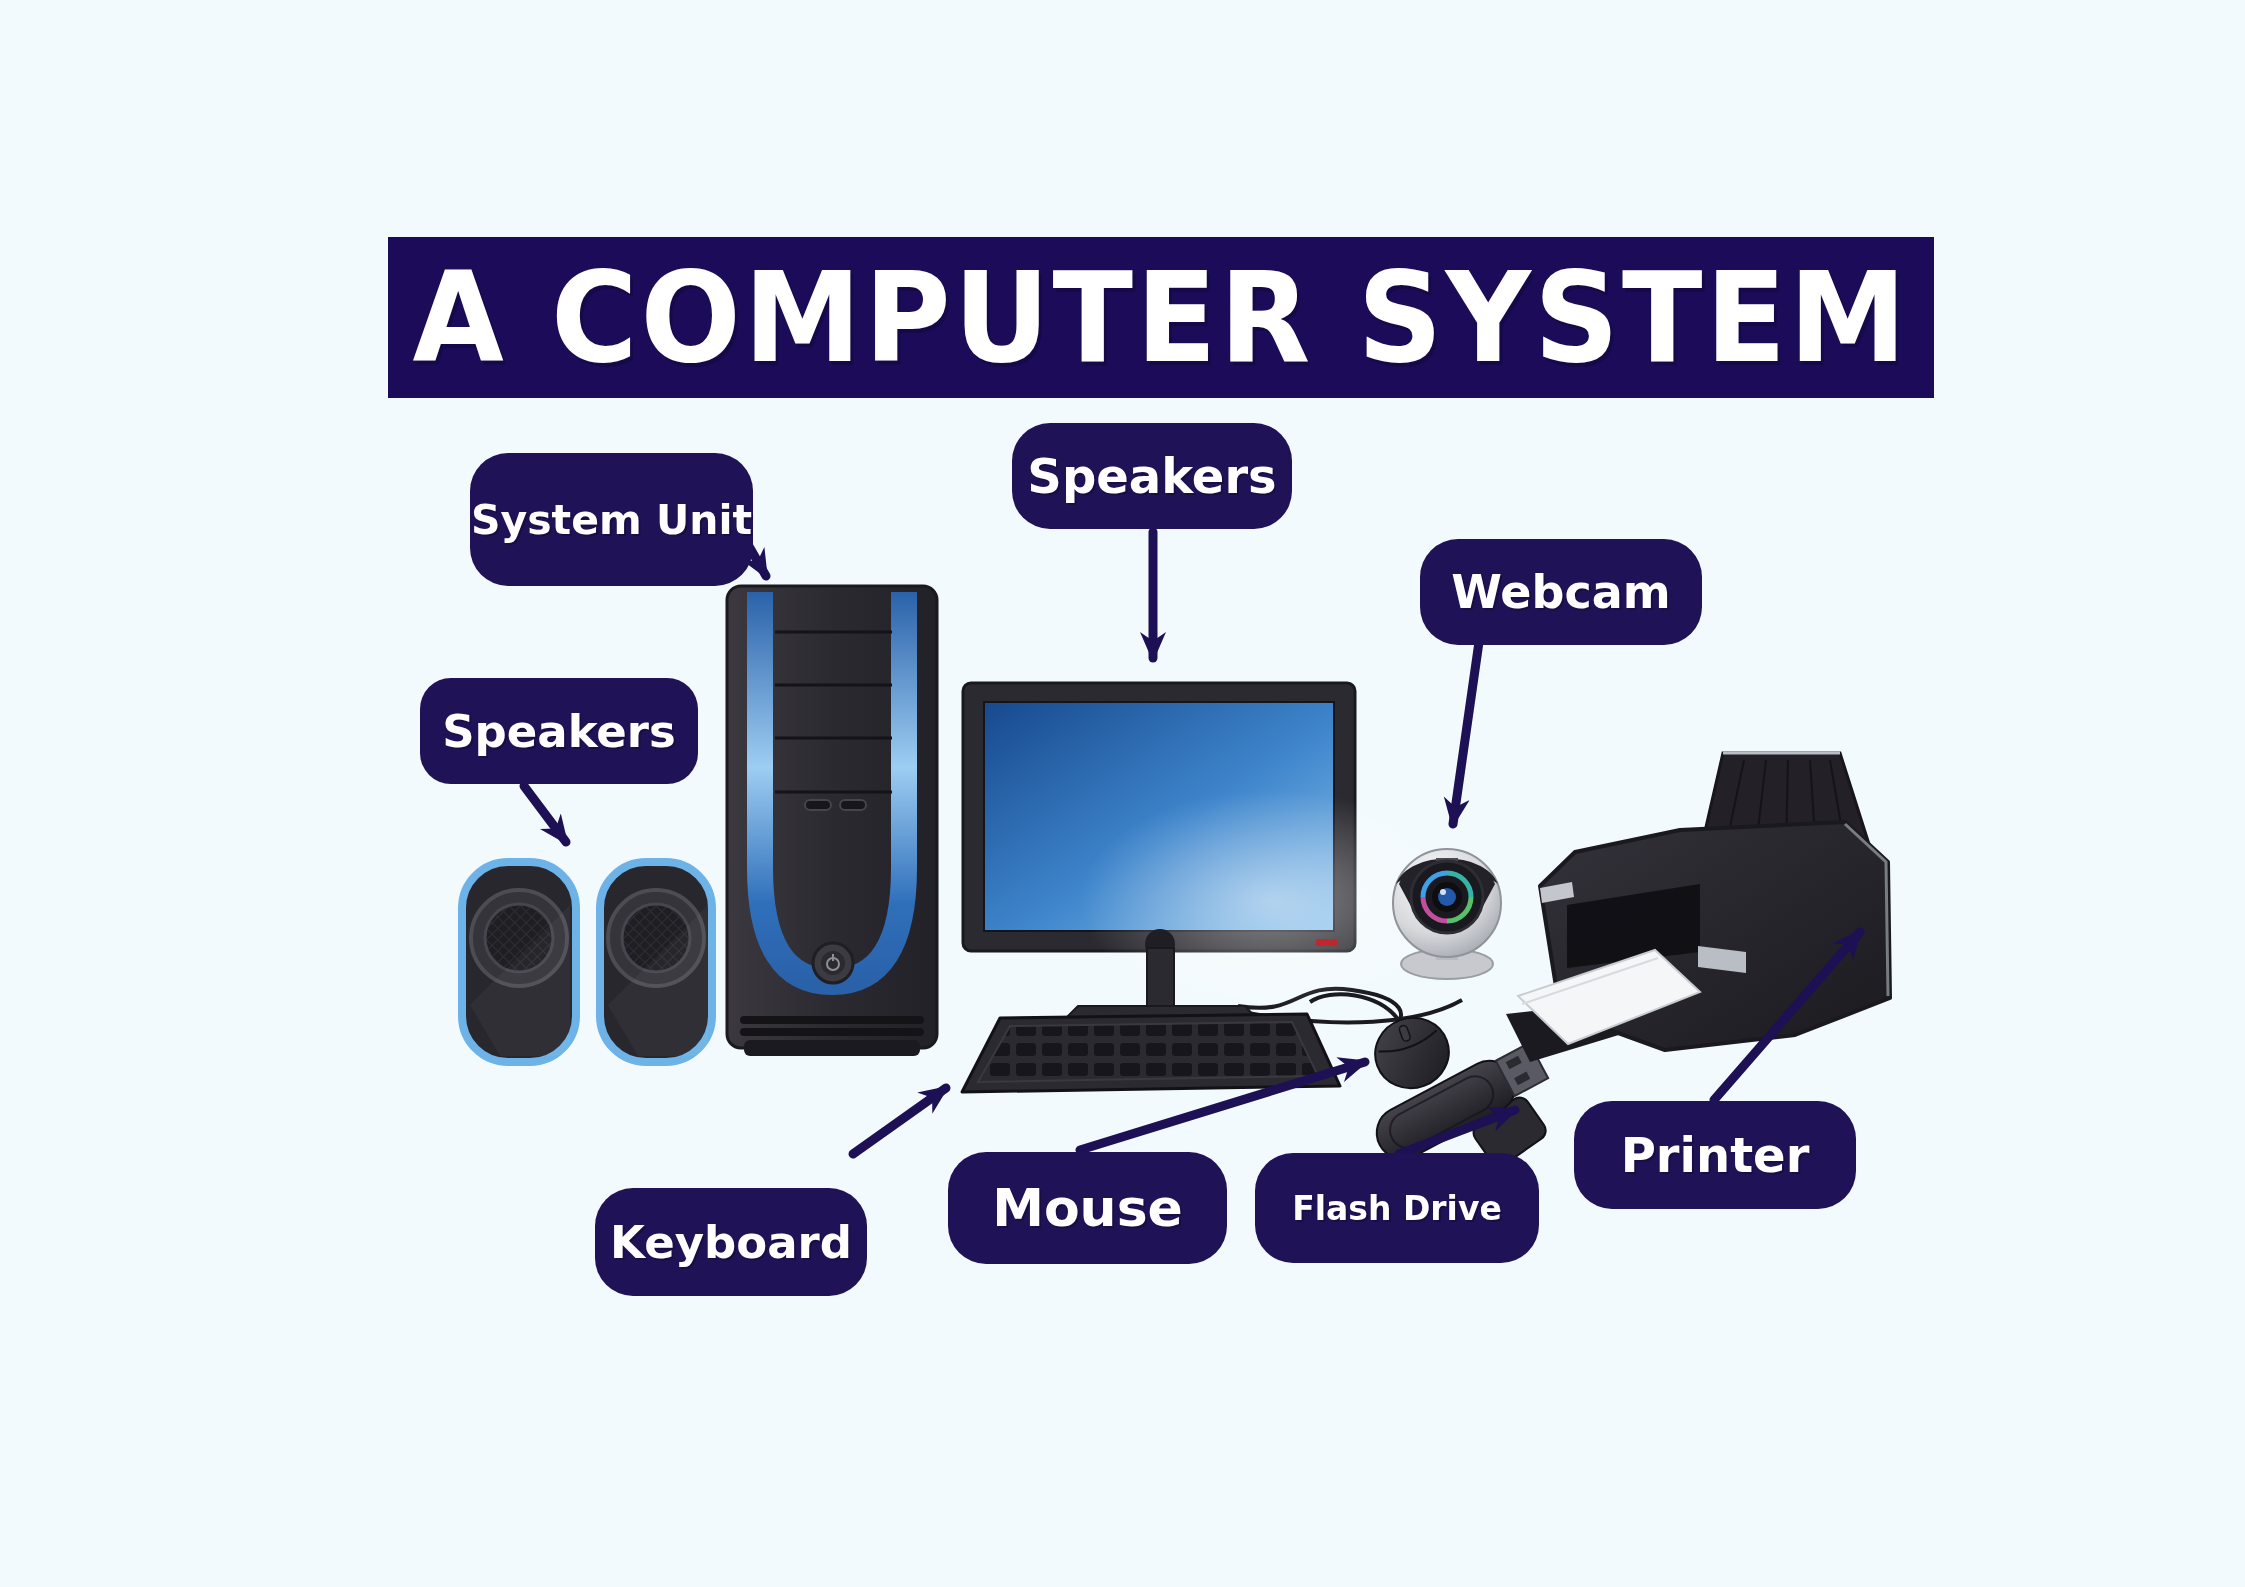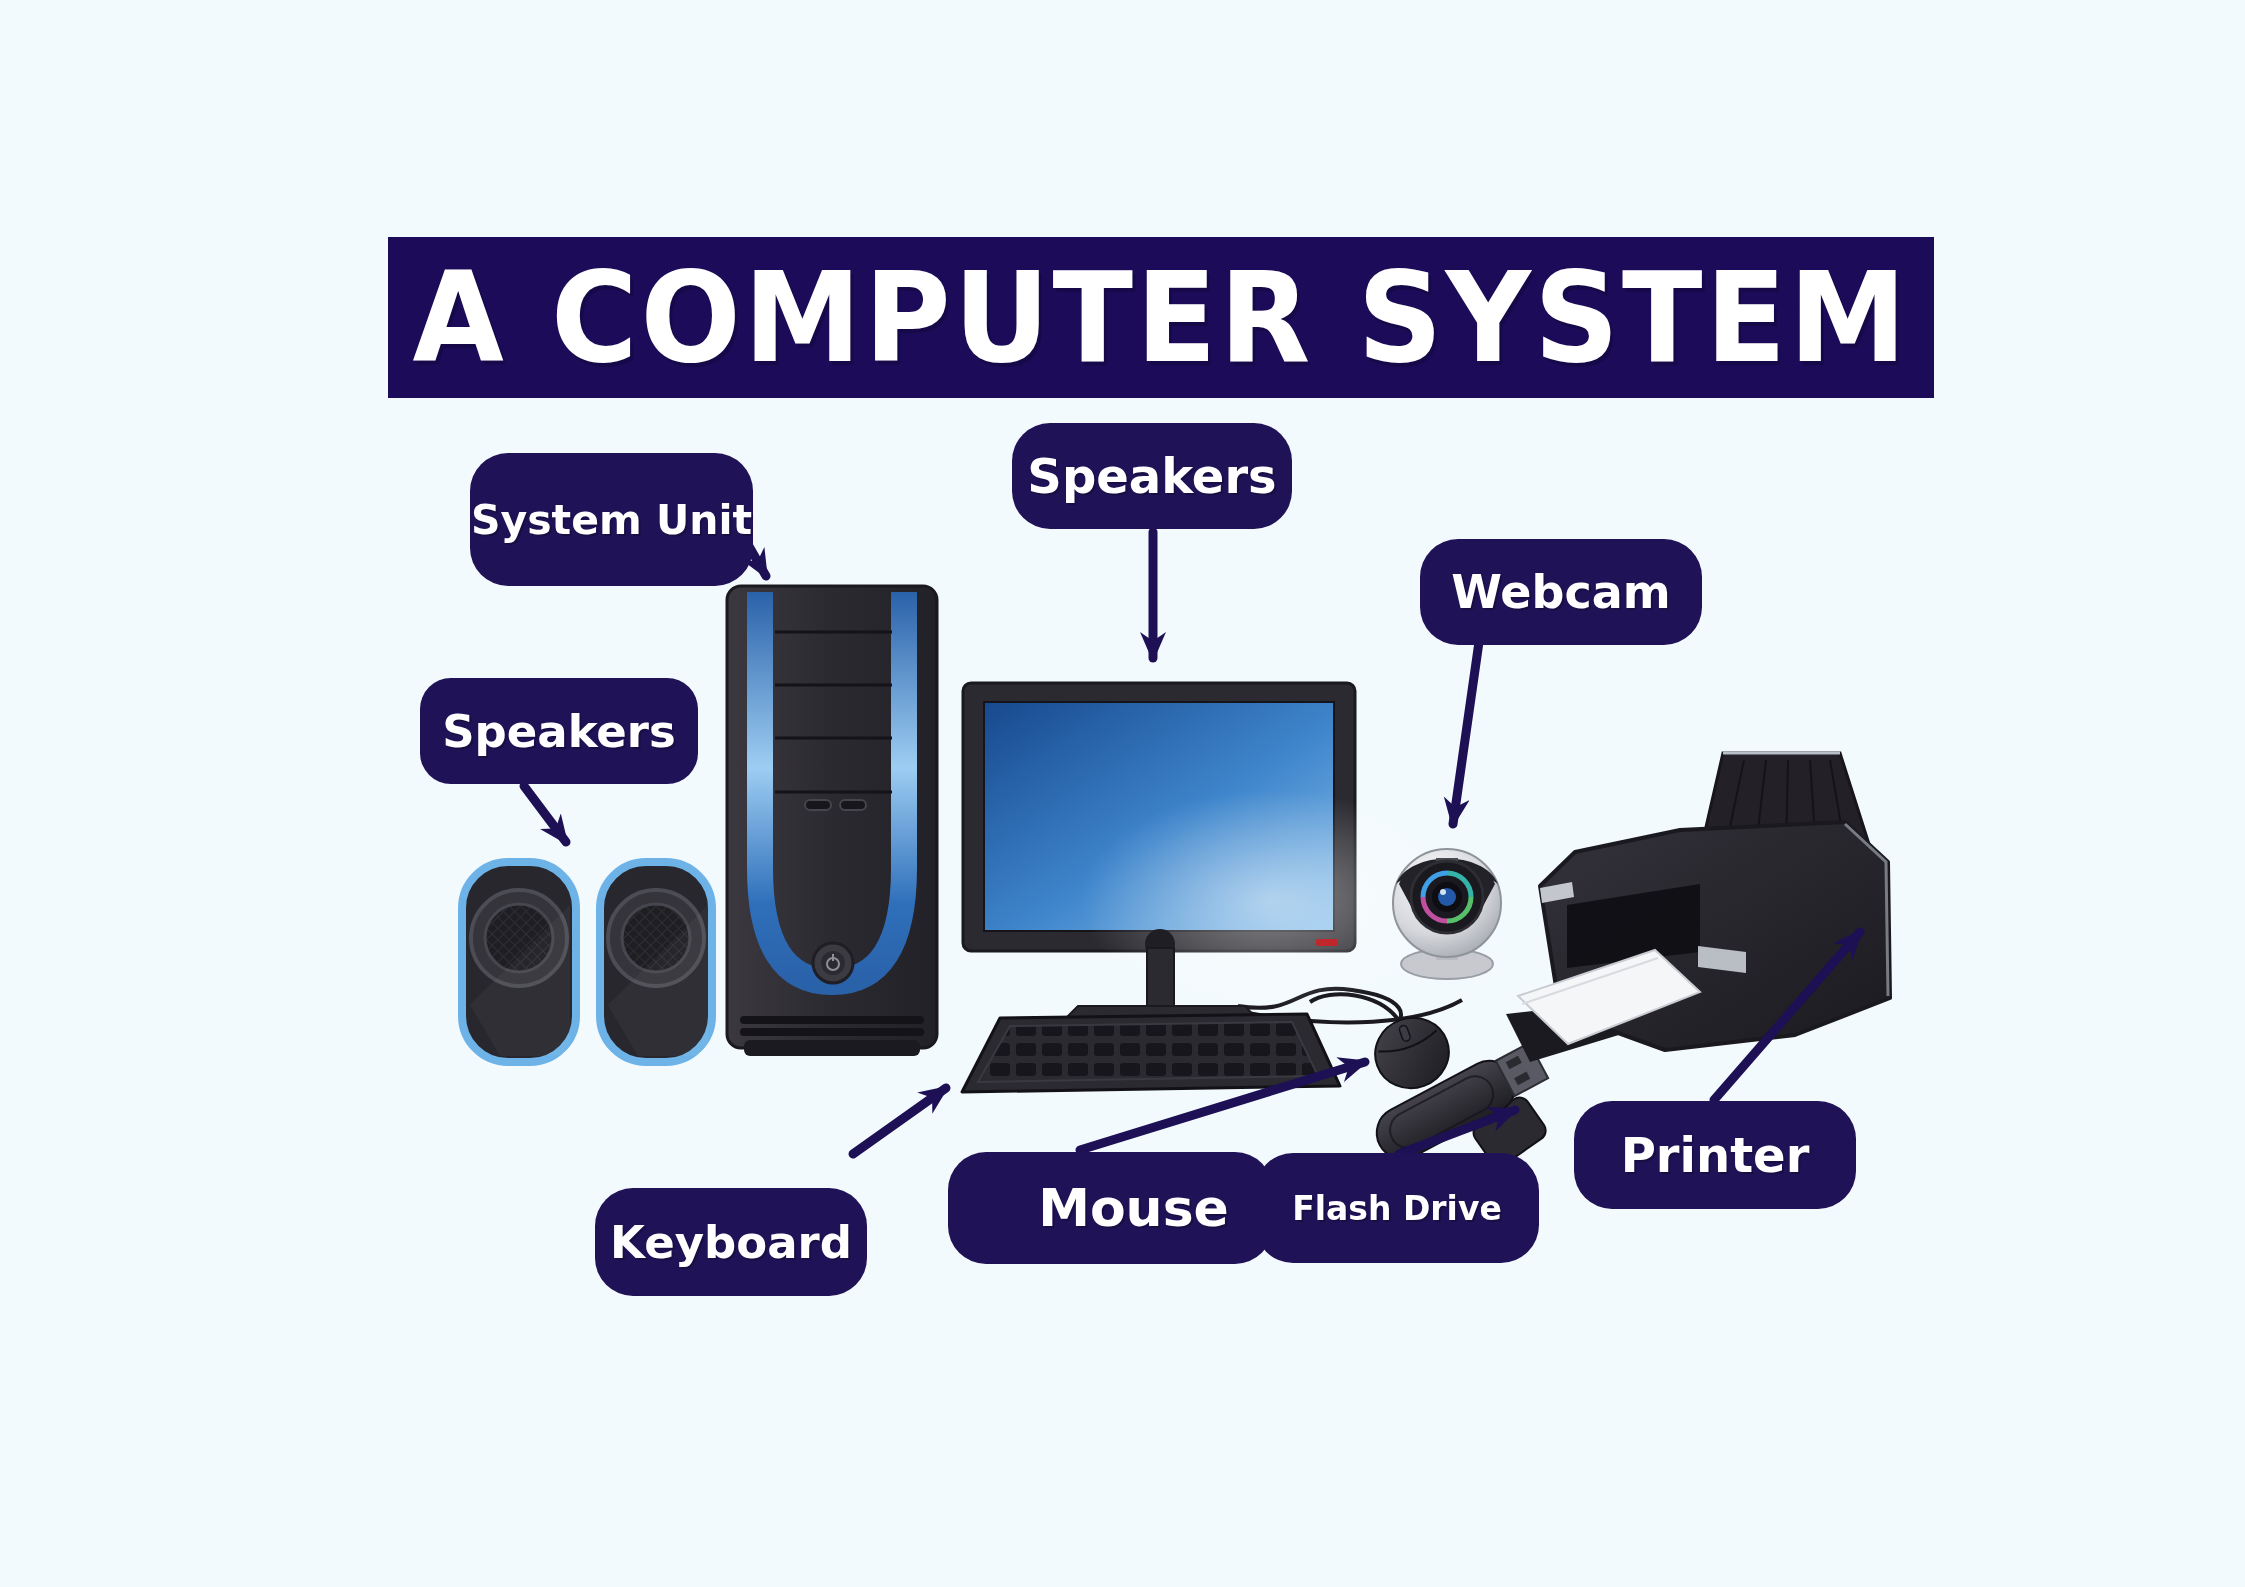--- a/index.html
+++ b/index.html
@@ -27,21 +27,21 @@
     position:absolute;background:var(--label-bg);color:var(--label-text);
     border-radius:38px;display:flex;align-items:center;justify-content:center;
     font-weight:bold;white-space:nowrap;z-index:3;
     text-shadow:2px 2px 0 rgba(0,0,0,0.22);
   }
   .label-system-unit{left:470px;top:453px;width:283px;height:133px;font-size:41px;}
   .label-monitor{left:1012px;top:423px;width:280px;height:106px;font-size:48px;}
   .label-webcam{left:1420px;top:533px;width:282px;height:106px;font-size:46px;margin-top:6px;}
   .label-speakers{left:420px;top:678px;width:278px;height:106px;font-size:45px;border-radius:31px;}
   .label-keyboard{left:595px;top:1188px;width:272px;height:108px;font-size:45px;}
-  .label-mouse{left:948px;top:1152px;width:279px;height:112px;font-size:52px;padding-left:46px;}
+  .label-mouse{left:948px;top:1152px;width:279px;height:112px;font-size:52px;}
   .label-flash-drive{left:1255px;top:1153px;width:284px;height:110px;font-size:33px;}
   .label-printer{left:1574px;top:1101px;width:282px;height:108px;font-size:48px;}
   svg.scene{position:absolute;left:0;top:0;z-index:1;}
 </style>
 </head>
 <body>
 
 <div class="canvas">
 
   <svg class="scene" width="2245" height="1587" viewBox="0 0 2245 1587">

